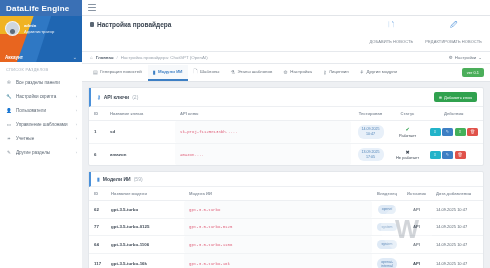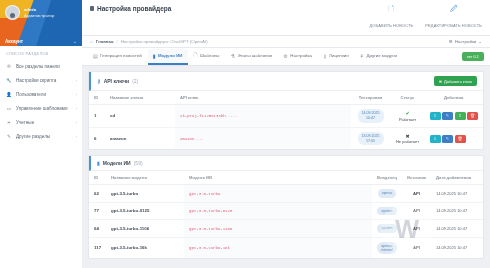--- a/index.html
+++ b/index.html
@@ -181,20 +181,30 @@
     position: absolute; right: 54px; bottom: 8px;
     width: 58px; height: 58px; pointer-events: none; opacity: .30;
   }
   .wrap-rel { position: relative; }
 </style>
 </head>
 <body>
 
 <div class="app">
 
+  <div class="topbar">
+    <div class="brand">DataLife Engine</div>
+    <div class="topbar-rest">
+      <div class="hamburger">
+          <i></i>
+          <i></i>
+          <i></i>
+        </div>
+    </div>
+  </div>
 
   <div class="body">
 
     <div class="sidebar">
       <div class="profile">
         <div class="shape-a"></div>
         <div class="shape-b"></div>
         <div class="shape-c"></div>
         <div class="shape-d"></div>
         <div class="prof-row">

